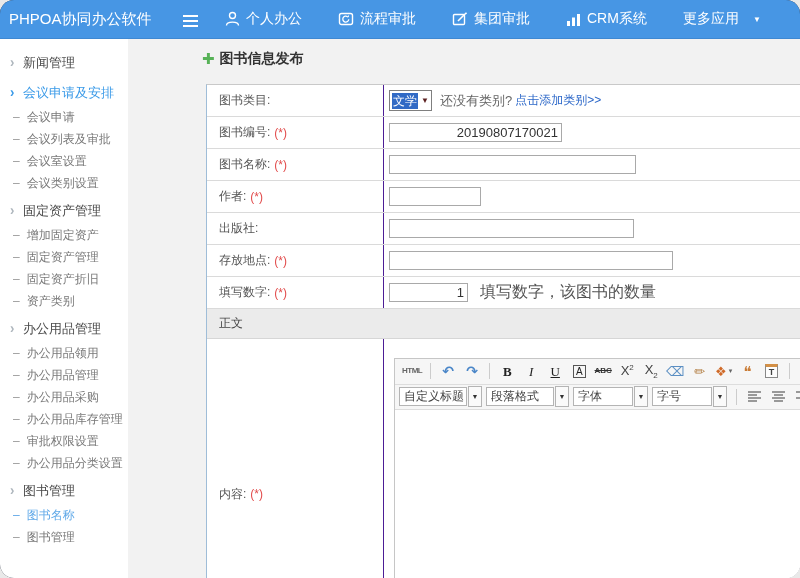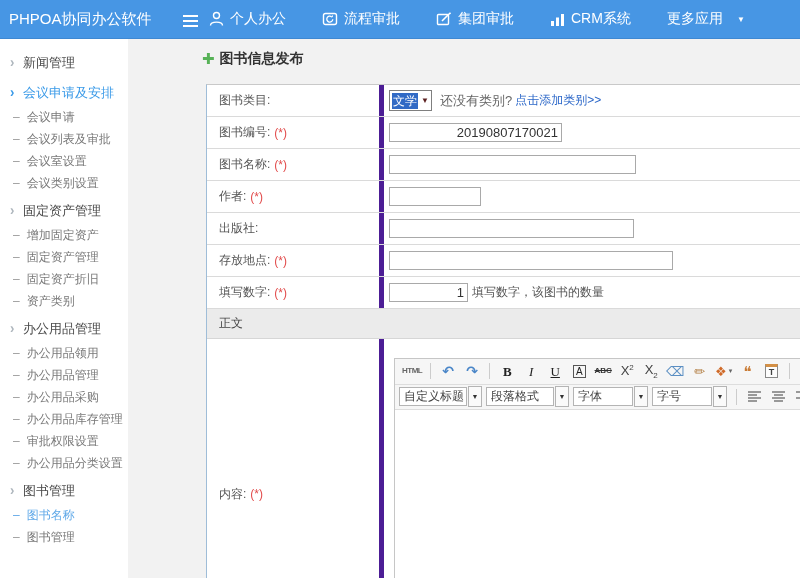--- a/index.html
+++ b/index.html
@@ -1,23 +1,23 @@
 <!DOCTYPE html>
 <html><head>
 <meta charset="utf-8">
 <style>
   html,body{margin:0;padding:0;background:#e9e9e9;}
   .app{position:relative;width:800px;height:578px;overflow:hidden;background:#0f172a;
-       font-family:"Liberation Sans","DejaVu Sans",sans-serif;-webkit-font-smoothing:antialiased;}
+       font-family:"Liberation Sans","DejaVu Sans",sans-serif;border-radius:14px;-webkit-font-smoothing:antialiased;}
 
   
   .topbar{position:absolute;left:0;top:0;width:100%;height:38px;background:#4796e4;border-bottom:1px solid #3e88d2;z-index:5;}
   .logo{position:absolute;left:9px;top:0;height:38px;line-height:38px;color:#fff;font-size:15px;}
   .hamburger{position:absolute;left:183px;top:13px;width:15px;height:12px;cursor:pointer;}
-  .topnav{position:absolute;left:209px;top:0;height:38px;display:flex;align-items:center;}
+  .topnav{position:absolute;left:225px;top:0;height:38px;display:flex;align-items:center;}
   .nav-item{display:flex;align-items:center;margin-right:36px;color:#fff;font-size:14px;cursor:pointer;white-space:nowrap;}
   .nav-ic{display:inline-flex;margin-right:6px;}
   .nav-caret{font-size:8px;margin-left:14px;}
 
   
   .sidebar{position:absolute;left:0;top:38px;width:128px;bottom:0;background:#fff;overflow:hidden;z-index:4;}
   .sb-inner{padding-top:8px;}
   .sb-group{margin-top:4px;}
   .sb-parent{height:26px;line-height:26px;font-size:13px;color:#4a4a4a;cursor:pointer;white-space:nowrap;}
   .sb-parent .arr{display:inline-block;width:13px;margin-left:10px;color:#aeb6bd;font-size:13px;font-weight:bold;transform:scaleY(1.1);}
@@ -32,27 +32,27 @@
 
   
   .main{position:absolute;left:128px;top:38px;right:0;bottom:0;background:#f2f2f2;overflow:hidden;}
   .page-head{position:absolute;left:74px;top:11px;display:flex;align-items:center;}
   .plus-ic{color:#57b257;font-size:15px;font-weight:bold;margin-right:5px;line-height:20px;}
   .page-title{font-size:14px;font-weight:bold;color:#333;}
 
   .ftable{position:absolute;left:78px;top:46px;width:660px;height:600px;background:#fff;
           border:1px solid #c9c9c9;border-left-color:#9fbdd8;}
   .frow{display:flex;height:31px;border-bottom:1px solid #dadada;}
-  .flabel{width:177px;border-right:5px solid #4c1d95;padding-left:12px;box-sizing:border-box;
+  .flabel{width:177px;border-right:1px solid #4c1d95;padding-left:12px;box-sizing:border-box;
           font-size:12px;color:#555;display:flex;align-items:center;flex:none;}
   .star{color:#e24c4c;margin-left:4px;}
   .ffield{display:flex;align-items:center;padding-left:5px;flex:1;min-width:0;}
   .finput{height:17px;border:1px solid #a9a9a9;font-size:13px;color:#333;padding:0 3px;
           font-family:inherit;background:#fff;text-align:right;}
-  .hint{font-size:12px;color:#555;margin-left:4px;white-space:nowrap;}
+  .hint{font-size:16px;color:#555;margin-left:12px;white-space:nowrap;}
   .fake-select{display:inline-flex;align-items:center;height:19px;border:1px solid #7f7f7f;background:#fff;
                padding:0 2px;cursor:pointer;}
   .sel-val{background:#316ac5;color:#fff;font-size:12px;padding:0 1px;line-height:16px;}
   .sel-arrow{font-size:8px;color:#5b1f1f;margin-left:3px;}
   .after-text{font-size:13px;color:#666;margin-left:8px;white-space:nowrap;}
   .after-link{font-size:12px;color:#2a66c8;margin-left:3px;text-decoration:none;cursor:pointer;white-space:nowrap;}
 
   .section-bar{height:29px;line-height:29px;background:#ebebeb;border-bottom:1px solid #d6d6d6;
                padding-left:12px;font-size:12px;color:#444;}
   .content-row{display:flex;min-height:310px;}

